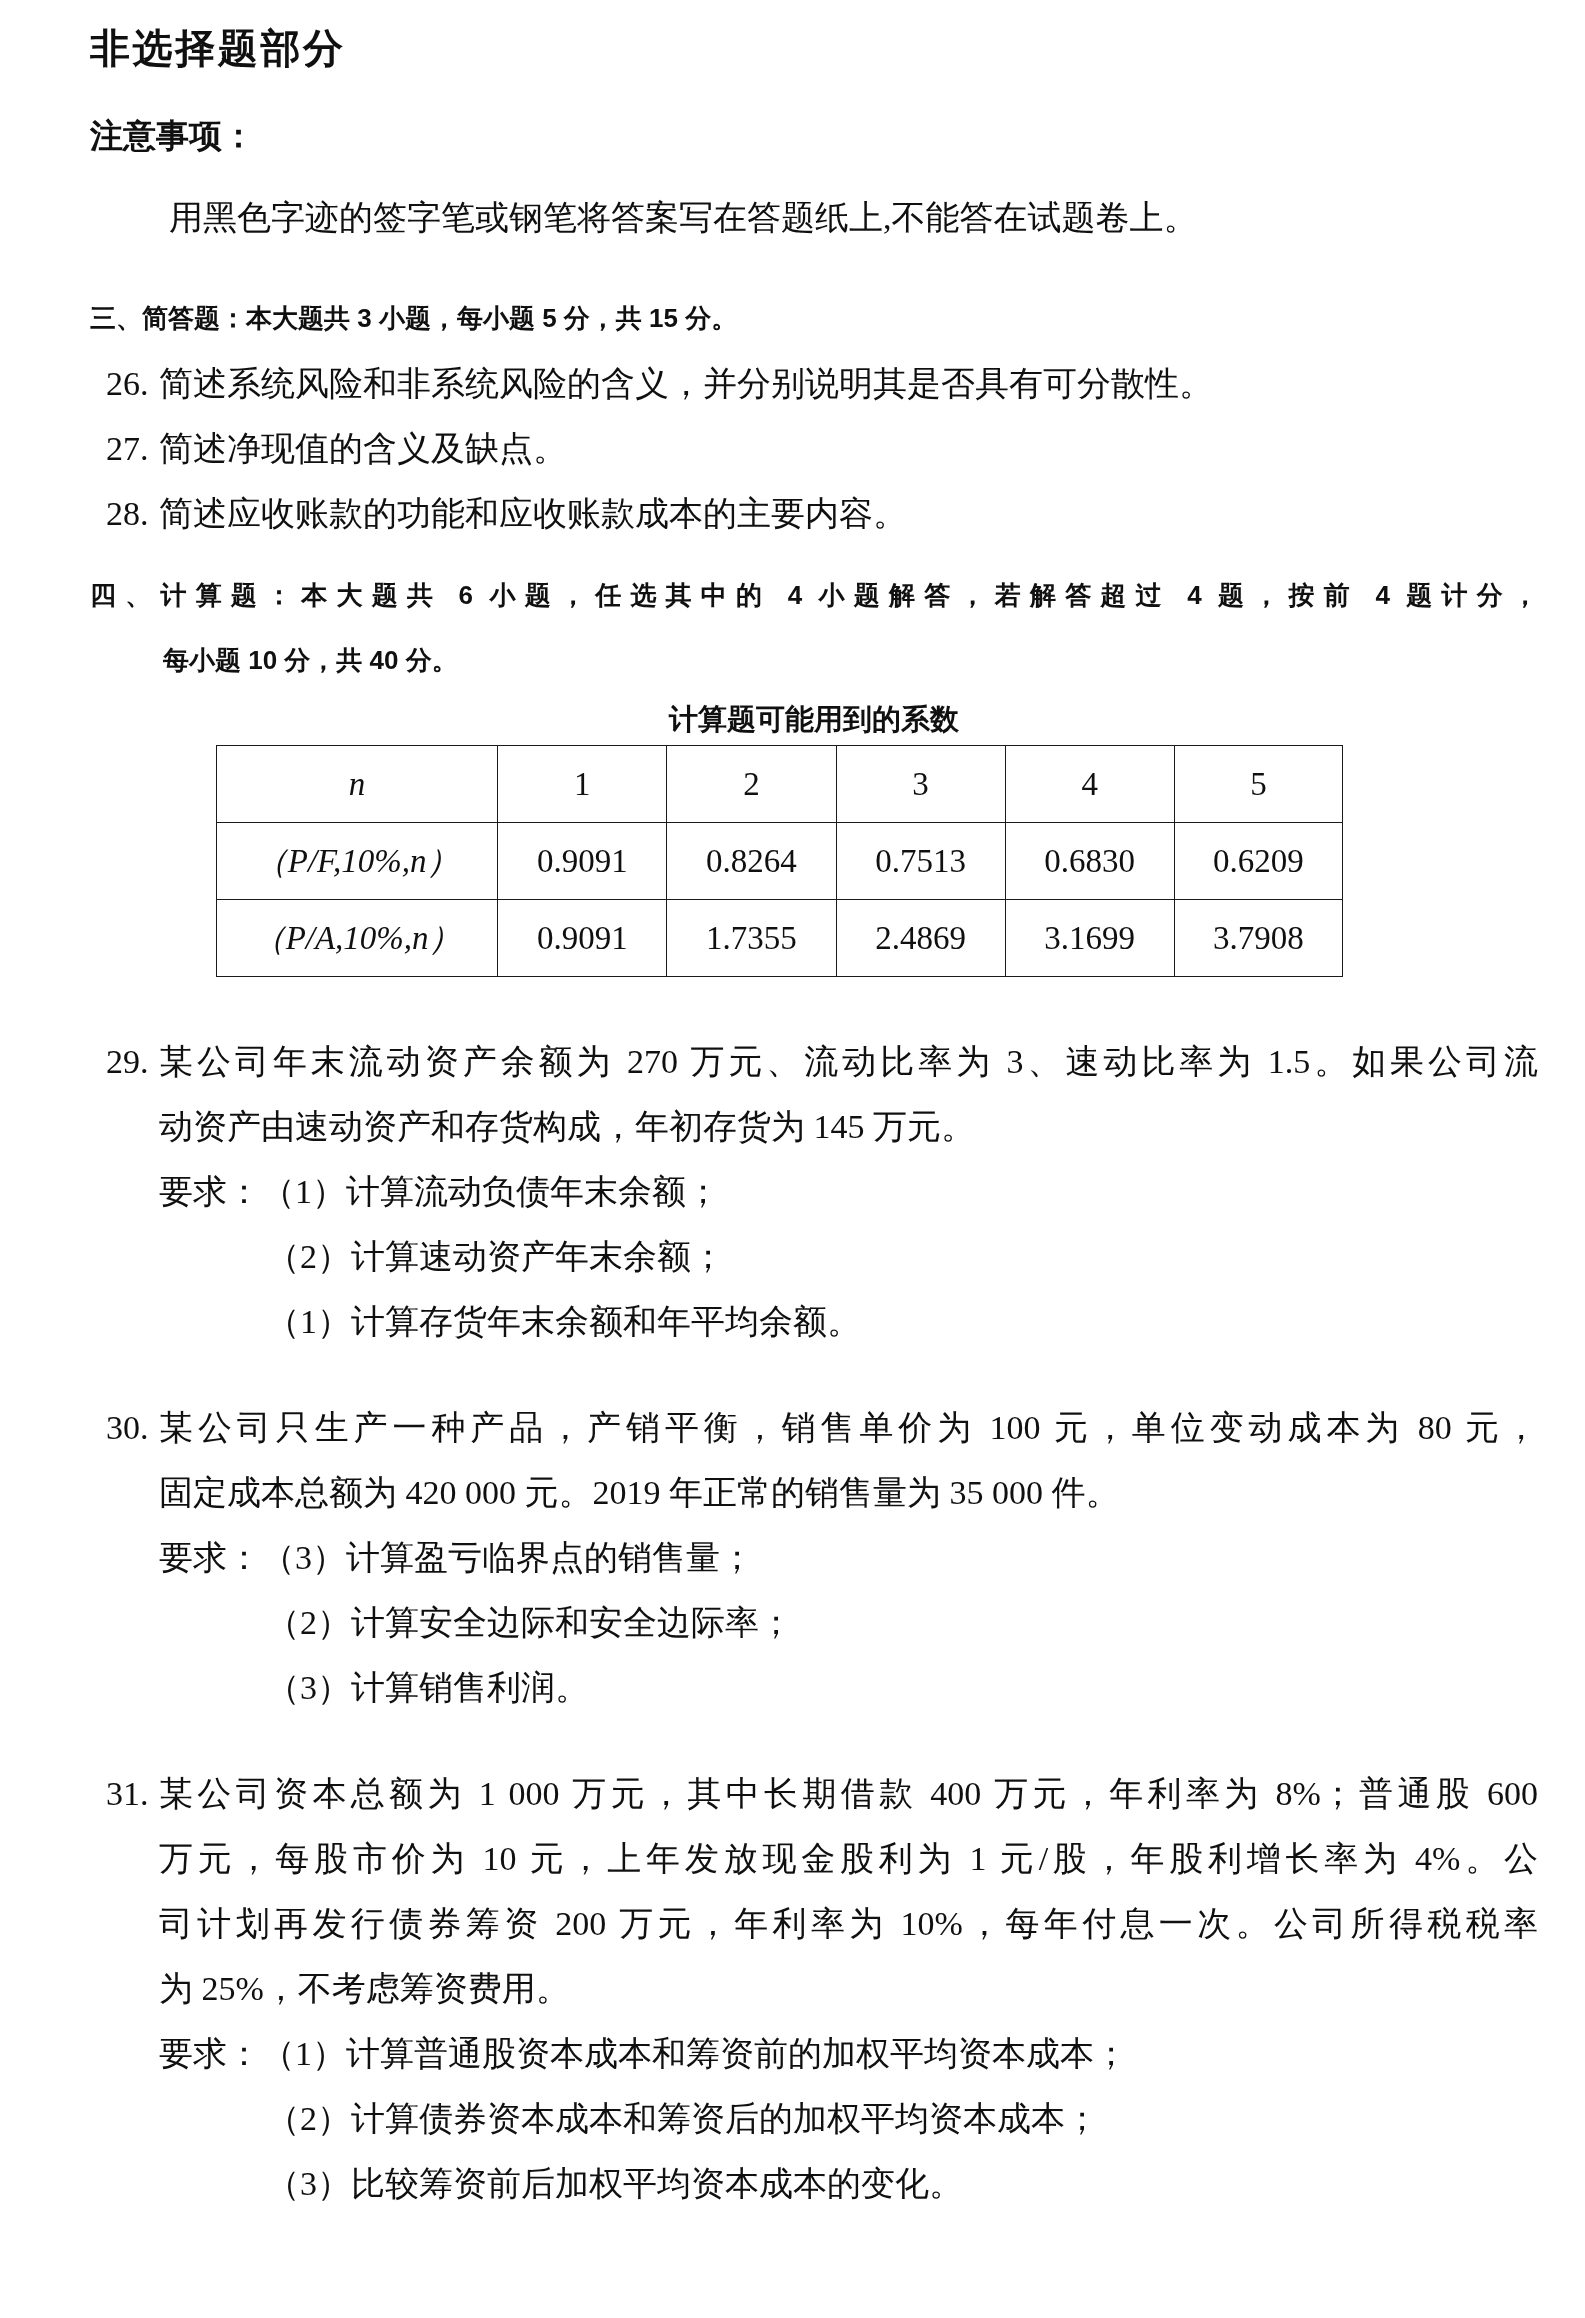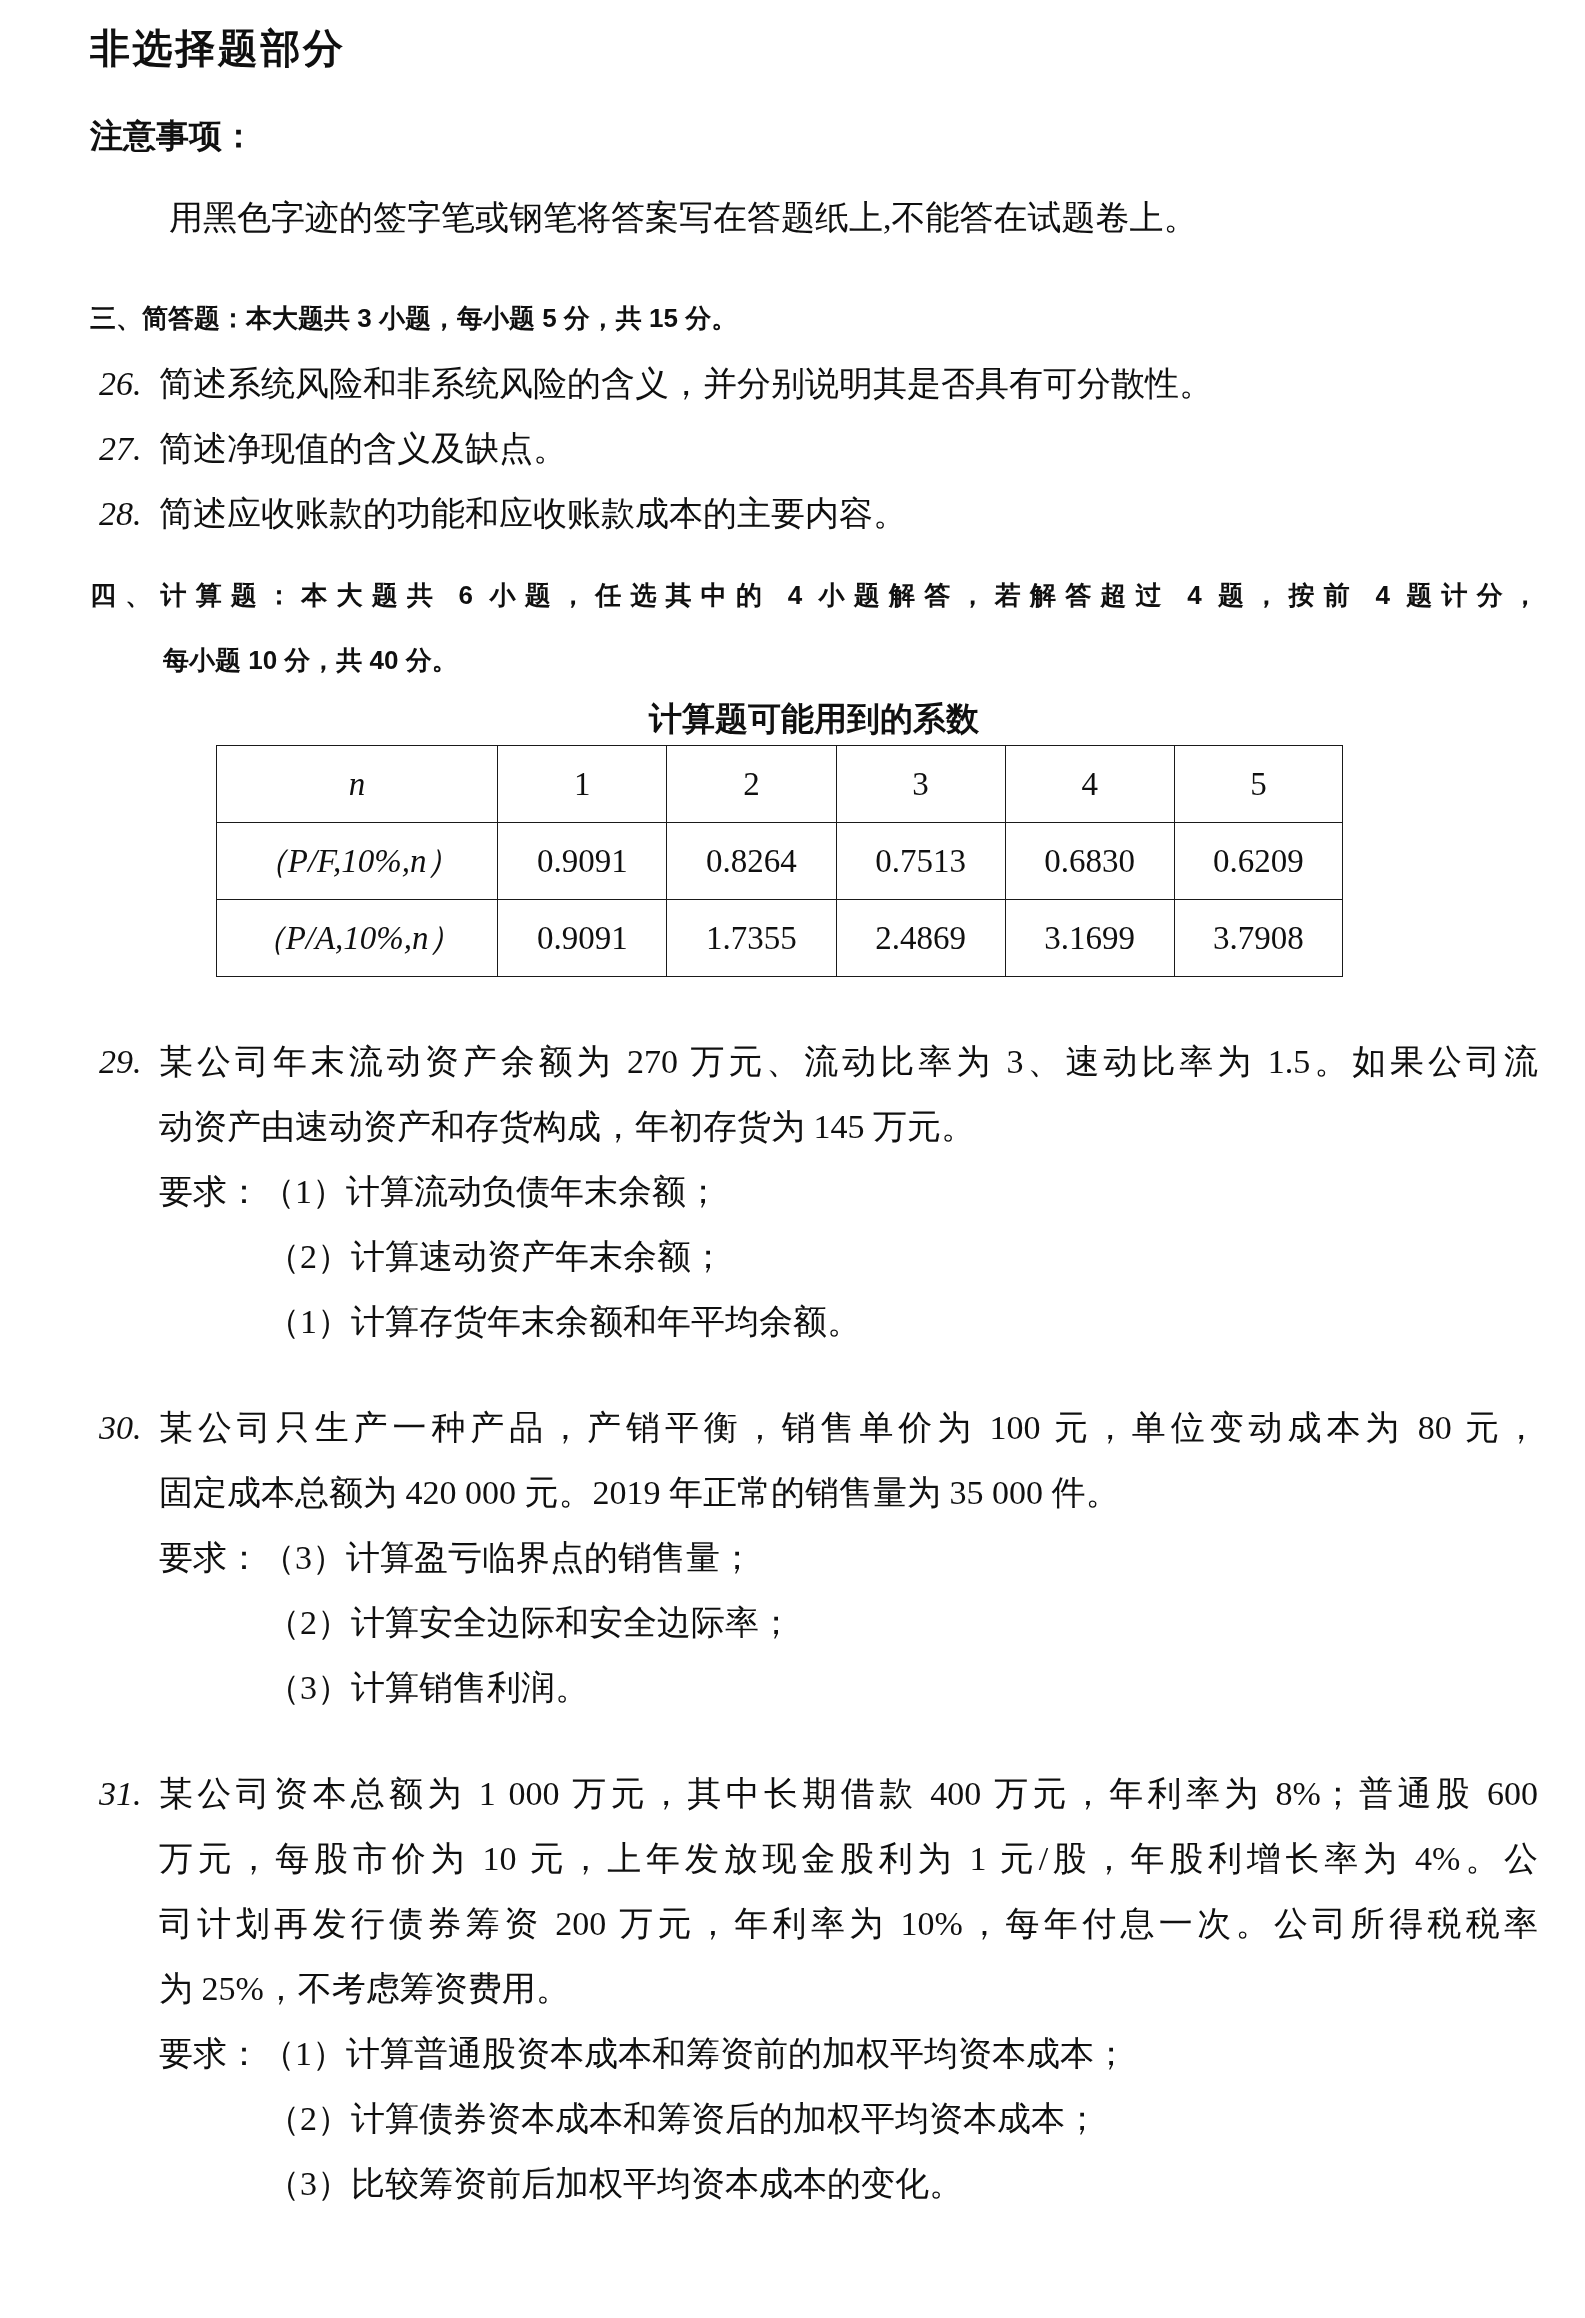--- a/index.html
+++ b/index.html
@@ -10,31 +10,31 @@
     font-family:"Liberation Serif","DejaVu Serif",serif;
     font-size:34px;
     overflow:hidden;
   }
   .page { padding:10.3px 47px 0 90px; width:1585px; }
   .heiti { font-family:"Liberation Sans","DejaVu Sans",sans-serif; font-weight:700; }
   .title { font-size:40px; height:76px; line-height:76px; letter-spacing:2.6px; }
   .line  { height:65px; line-height:65px; white-space:nowrap; }
   .jfull { white-space:normal; text-align:justify; text-align-last:justify; }
   .hang  { position:relative; padding-left:69px; }
-  .qnum  { position:absolute; left:9px; top:0;font-style:italic; }
+  .qnum  { position:absolute; left:16px; top:0; }
   .indent2 { padding-left:73px; }
   .reqsub  { padding-left:176px; }
   .notice-head { margin-top:17px; font-size:33px; }
   .notice-body { margin-top:17px; padding-left:79px; }
   .sec-head { font-size:26px; }
   .mt20 { margin-top:17px; }
   .mt42 { margin-top:36px; }
   .mt48 { margin-top:41px; }
   .mt60 { margin-top:52px; }
-  .caption { text-align:center; height:52px; line-height:52px; font-size:33px; }
+  .caption { text-align:center; height:52px; line-height:52px; font-size:29px; }
   table.coef {
     border-collapse:collapse;
     margin-left:126px;
     width:1127px;
     table-layout:fixed;
   }
   table.coef td {
     border:1.7px solid #1a1a1a;
     height:77px;
     text-align:center;

